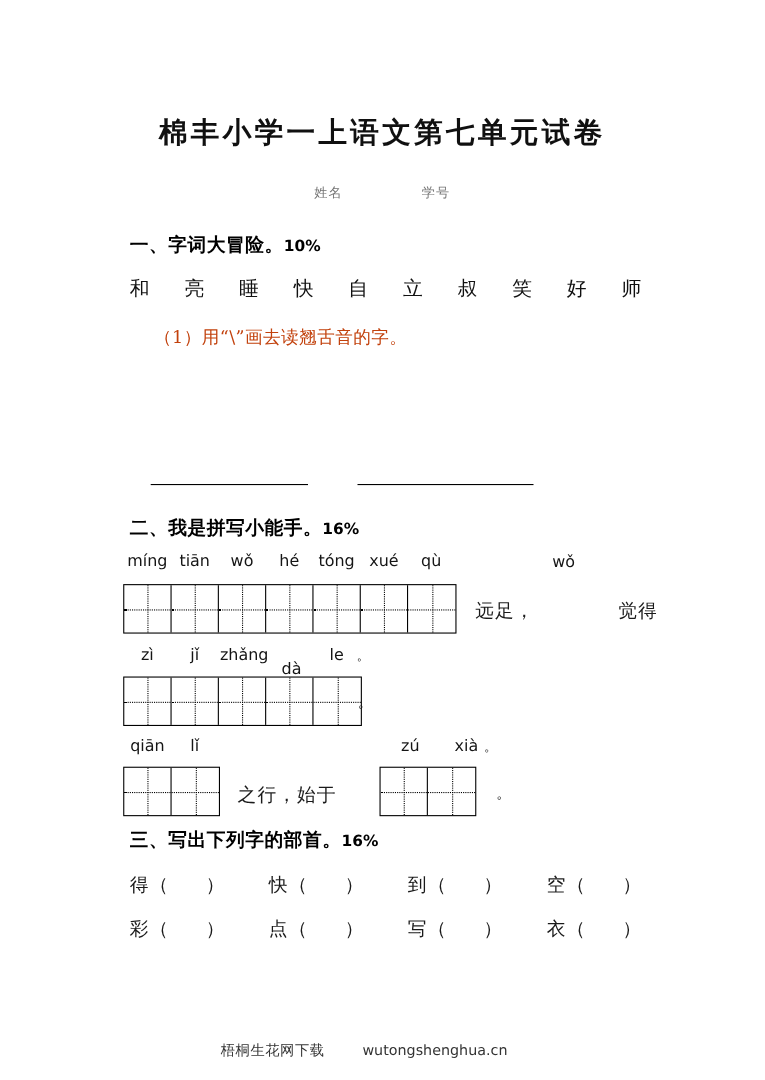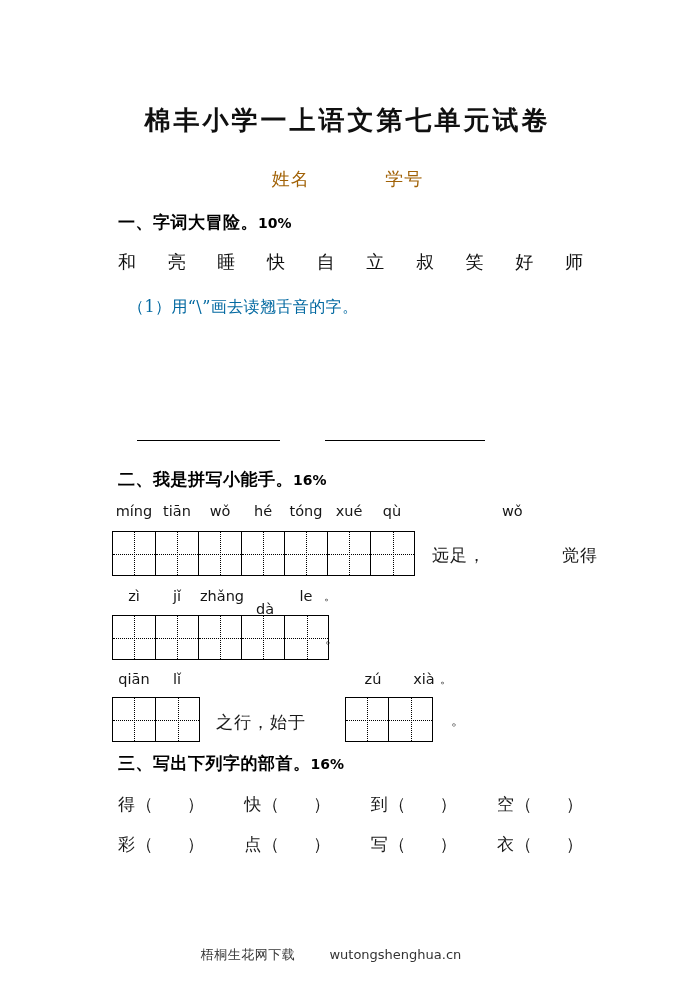--- a/index.html
+++ b/index.html
@@ -37,22 +37,22 @@
   }
 
   
   .id-row {
     position: absolute;
     top: 167px;
     left: 0;
     width: 695px;
     text-align: center;
     font-family: "DejaVu Serif", "Liberation Serif", serif;
-    font-size: 18px;
-    color: #a16207;
+    font-size: 12px;
+    color: #737373;
     letter-spacing: 1px;
   }
   .id-row .gap {
     display: inline-block;
     width: 62px;
   }
 
   
   .section-head {
     position: absolute;
@@ -79,24 +79,24 @@
     justify-content: space-between;
     font-family: "DejaVu Serif", "Liberation Serif", serif;
     font-size: 18px;
     color: #111111;
   }
   .char-row span { display: inline-block; }
 
   
   .instr {
     position: absolute;
-    left: 128px;
+    left: 140px;
     font-family: "DejaVu Serif", "Liberation Serif", serif;
     font-size: 16px;
-    color: #0369a1;
+    color: #c2410c;
     letter-spacing: 0.4px;
     white-space: nowrap;
   }
 
   
   .blank-line {
     position: absolute;
     border-bottom: 1.6px solid #000000;
     height: 0;
   }

